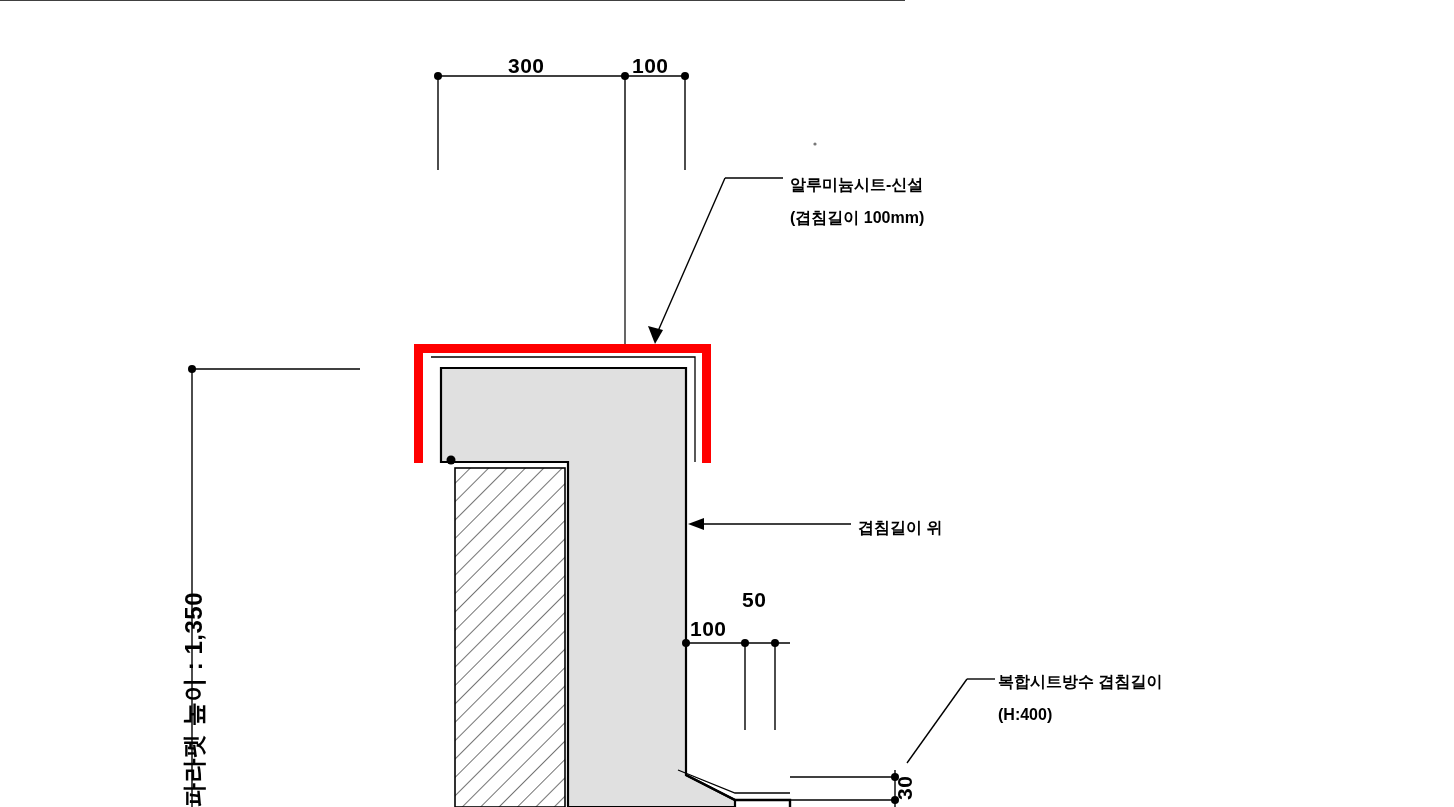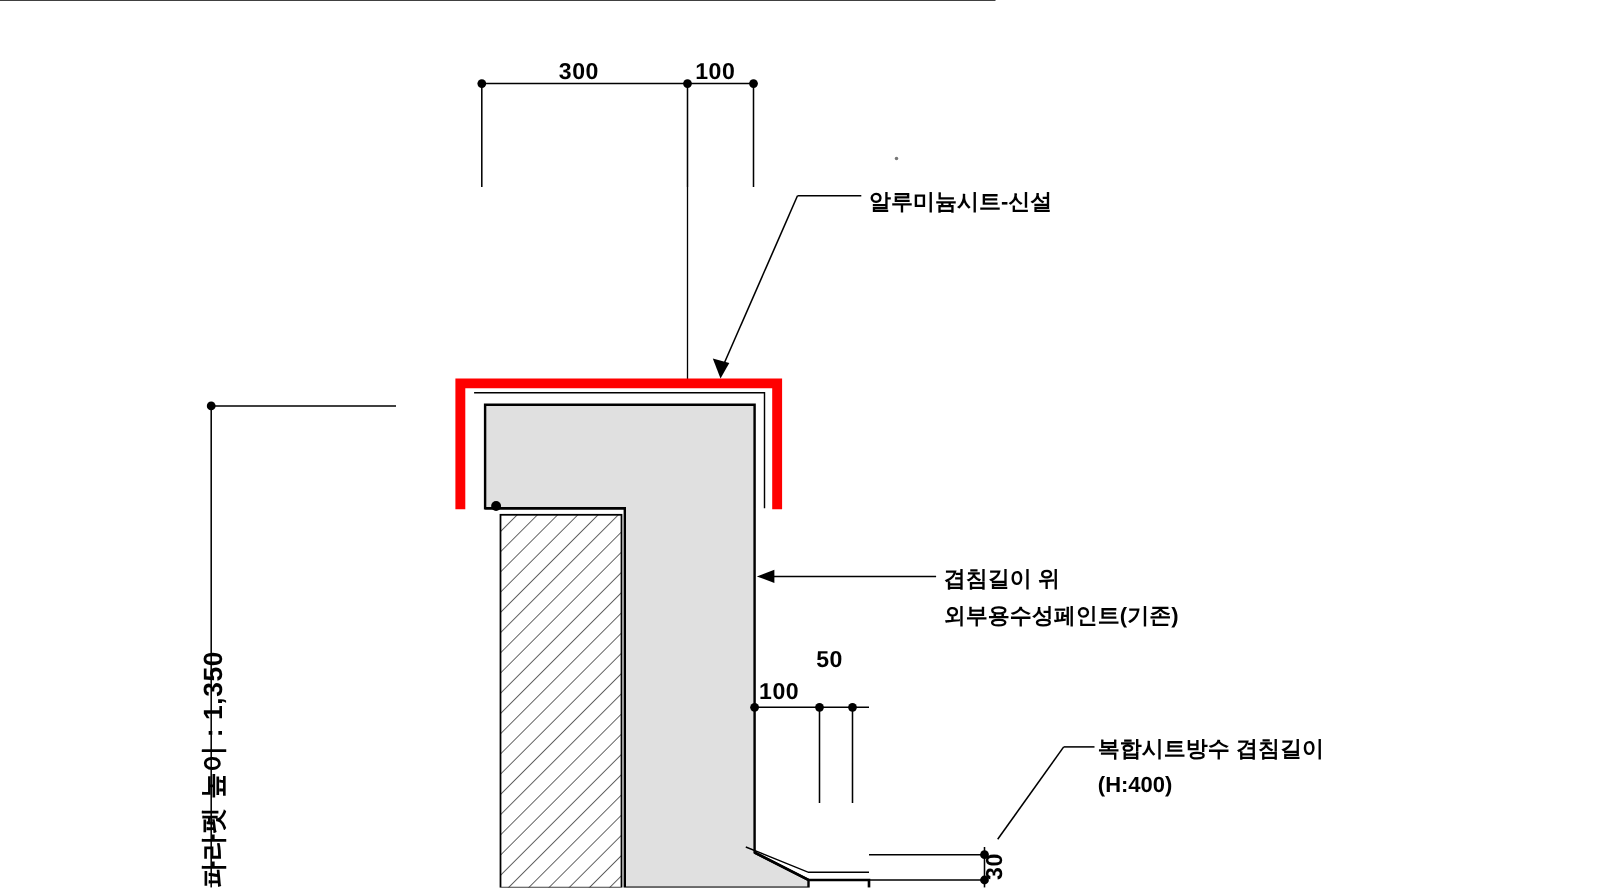--- a/index.html
+++ b/index.html
@@ -28,21 +28,21 @@
     color: #000000;
     white-space: nowrap;
     font-weight: bold;
   }
   .dim-num {
     font-size: 21px;
     font-weight: bold;
     letter-spacing: 0.5px;
   }
   .note {
-    font-size: 20px;
+    font-size: 16px;
     font-weight: bold;
     line-height: 33px;
   }
   .rot90 {
     transform-origin: left top;
     transform: rotate(-90deg);
   }
 </style>
 </head>
 <body>
@@ -138,25 +138,25 @@
 
   <div class="lbl dim-num" style="left:690px; top:617px;">100</div>
   <div class="lbl dim-num" style="left:742px; top:588px;">50</div>
 
   <div class="lbl dim-num rot90" style="left:893px; top:800px;">30</div>
 
   <div class="lbl dim-num rot90" style="left:178px; top:807px; font-size:24px;">파라펫 높이 : 1,350</div>
 
   <div class="lbl note" style="left:790px; top:168px;">
     <div>알루미늄시트-신설</div>
+    <div style="text-align:center;">(겹침길이 100mm)</div>
   </div>
 
   <div class="lbl note" style="left:858px; top:511px;">
     <div>겹침길이 위</div>
-    <div>외부용수성페인트(기존)</div>
   </div>
 
   <div class="lbl note" style="left:998px; top:665px;">
     <div>복합시트방수 겹침길이</div>
     <div style="">(H:400)</div>
   </div>
 
 </div>
 
 </body></html>

